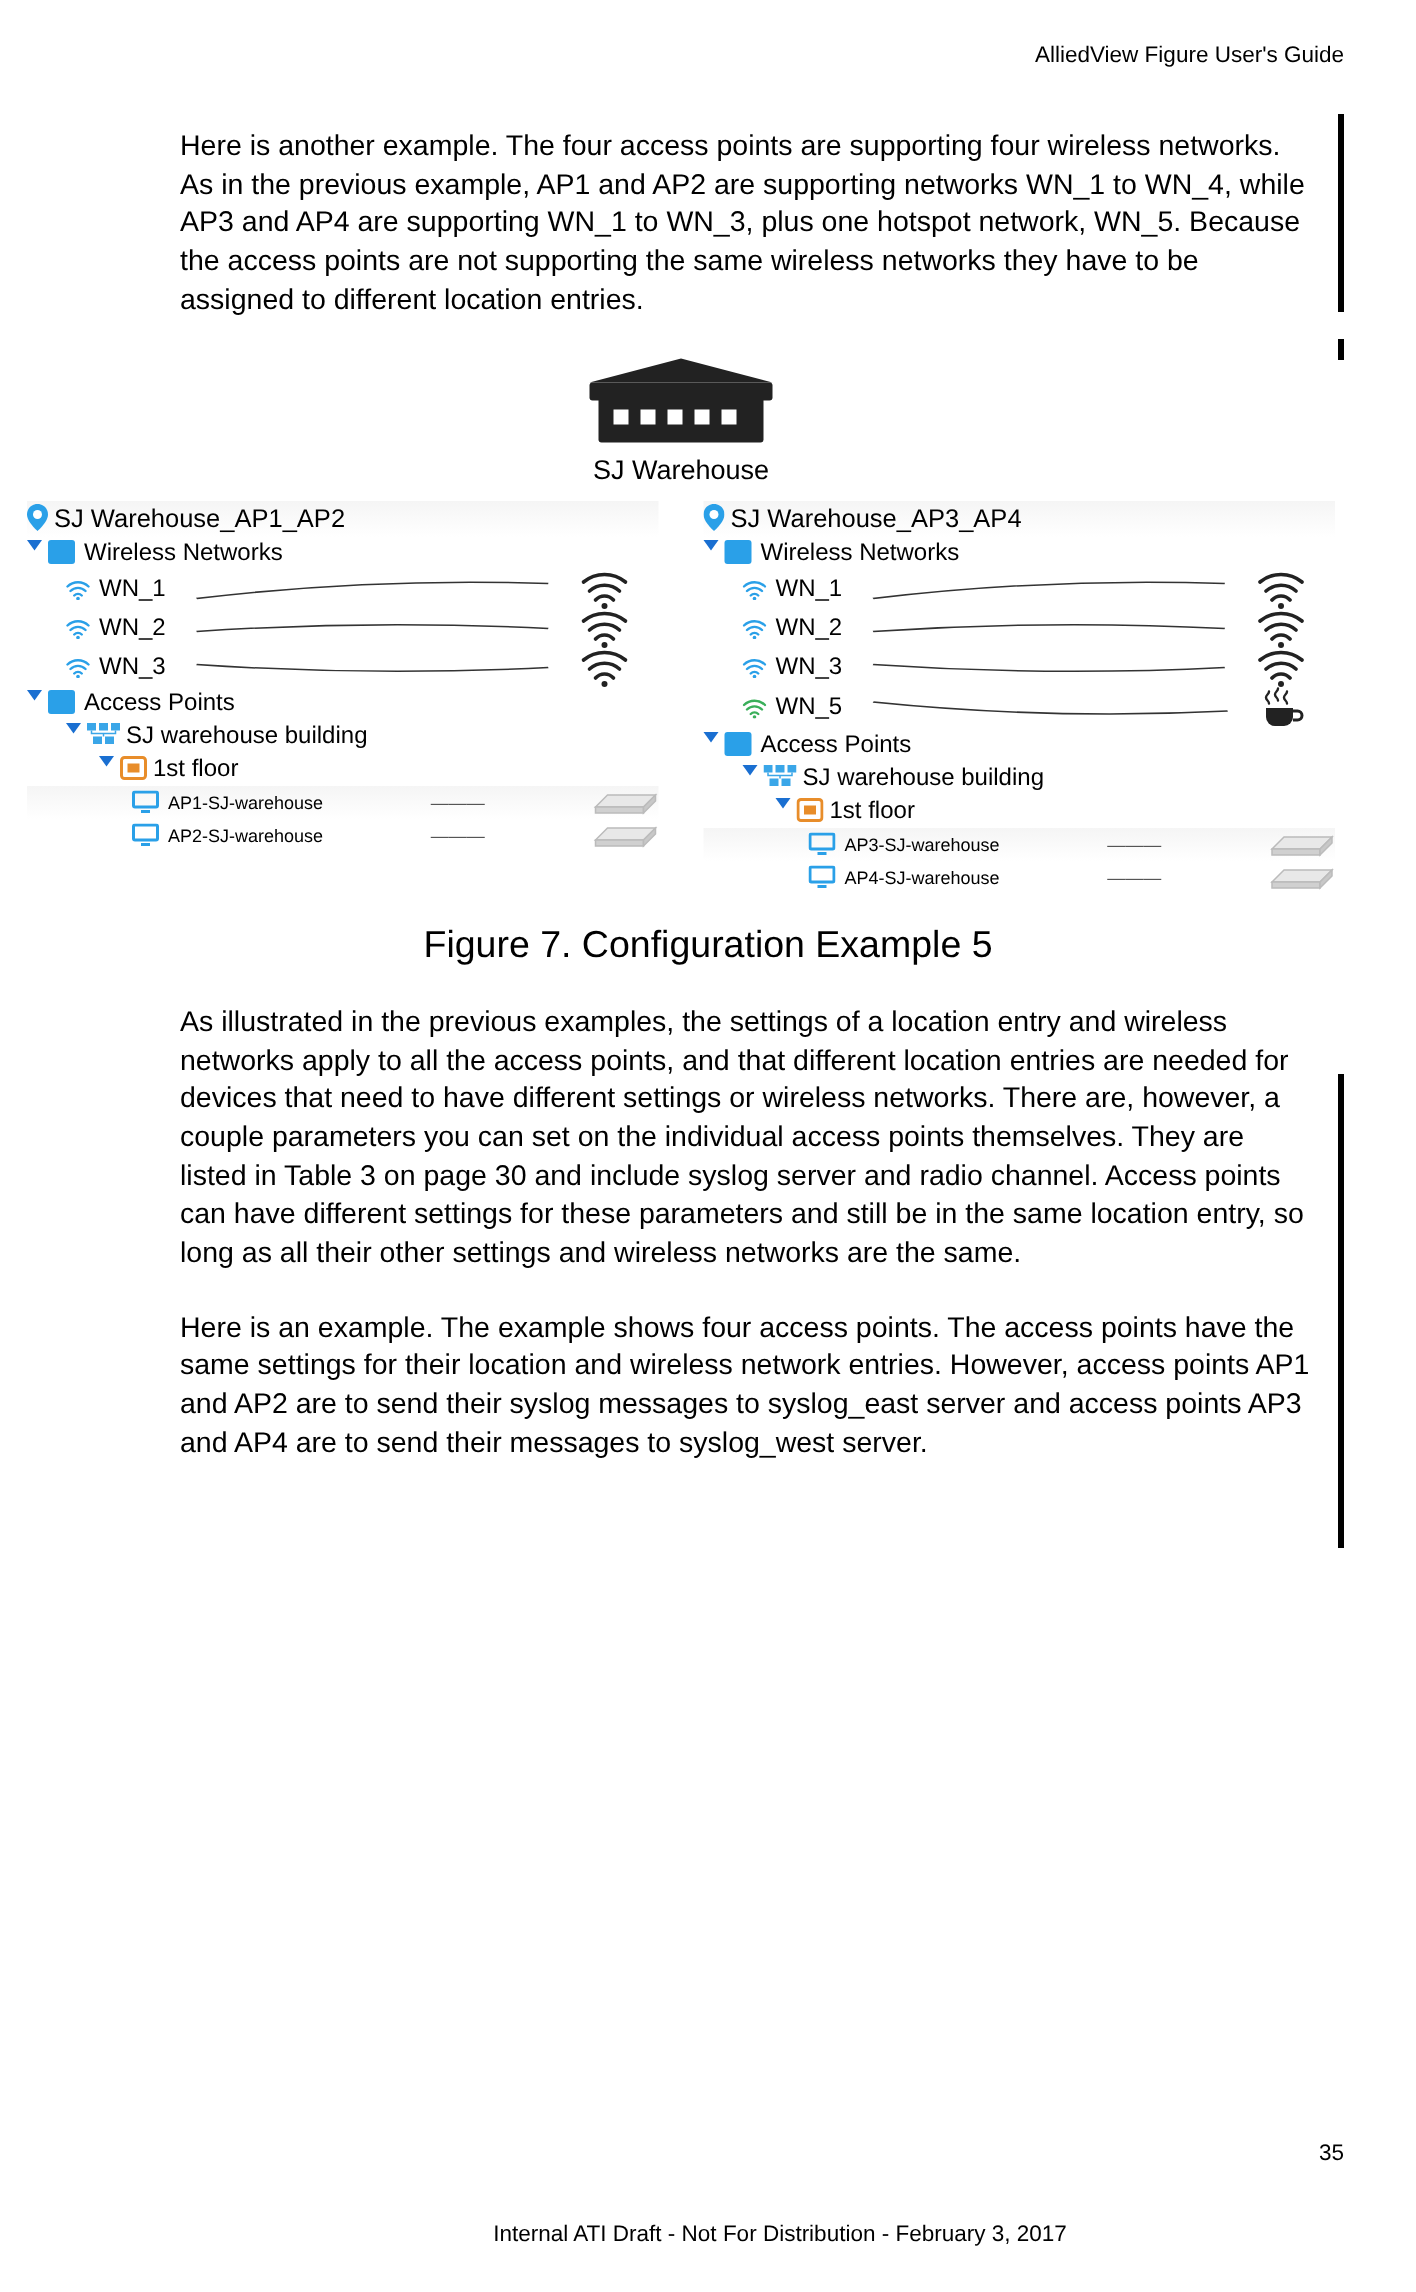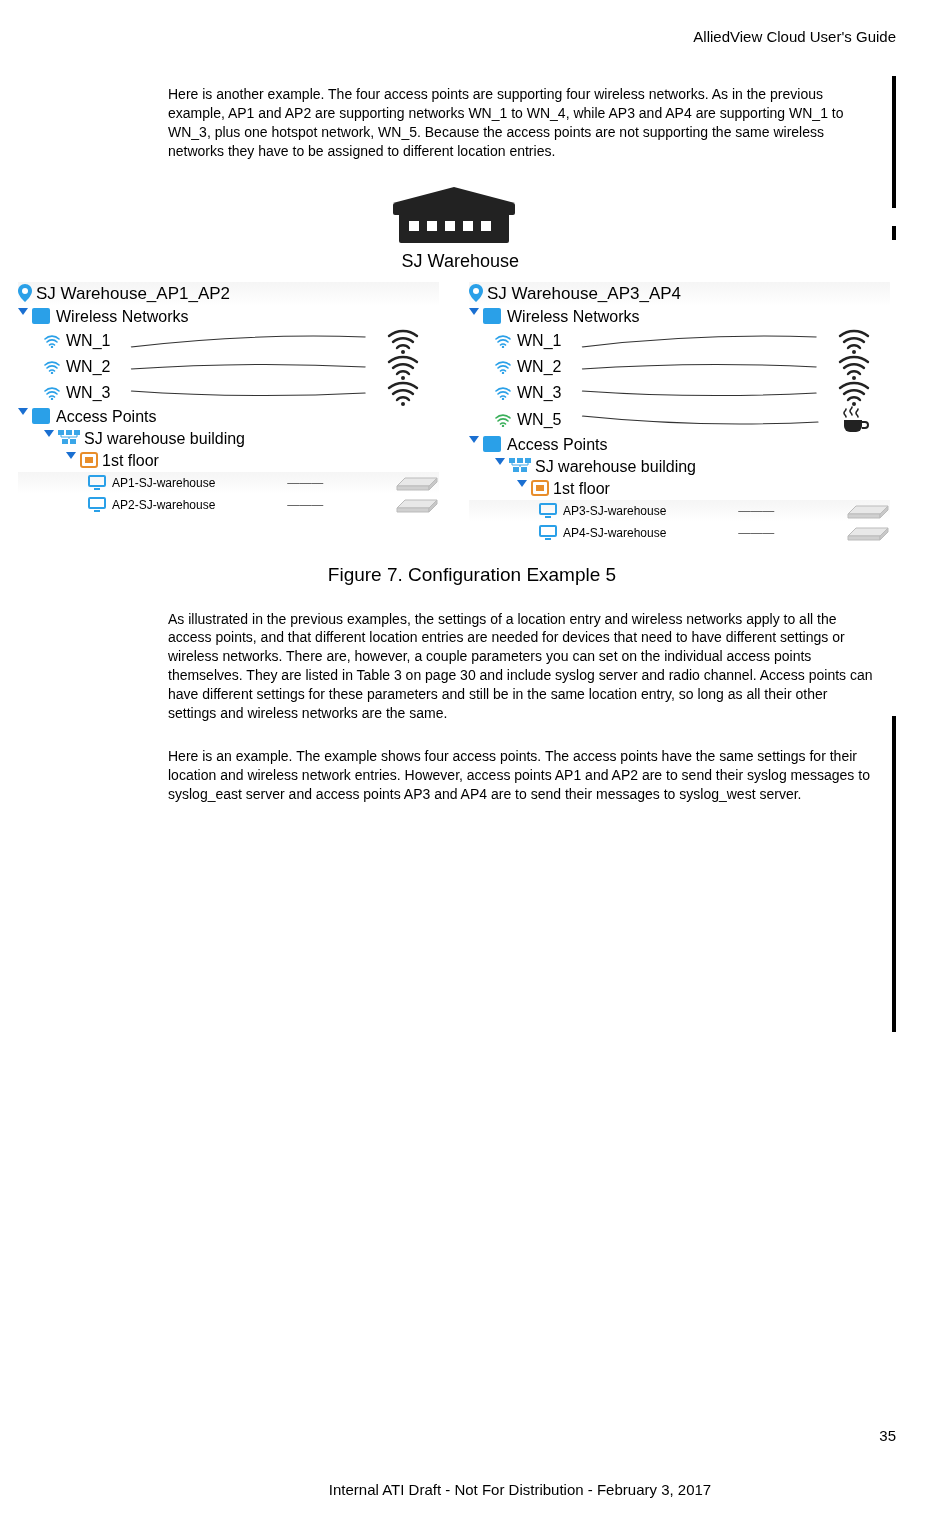--- a/index.html
+++ b/index.html
@@ -11,29 +11,29 @@
     color: #000;
     position: relative;
     padding: 28px 48px 80px 48px;
   }
   .header-title {
     text-align: right;
     font-size: 15px;
     margin-bottom: 40px;
   }
   .body-text {
-    font-size: 14px;
+    font-size: 19px;
     line-height: 1.35;
-    margin-left: 120px;
+    margin-left: 72px;
     margin-right: 20px;
     margin-bottom: 24px;
   }
   .figure-caption {
     text-align: center;
-    font-size: 19px;
+    font-size: 25px;
     margin: 20px 0 24px 0;
   }
   .page-number {
     position: absolute;
     bottom: 84px;
     right: 48px;
     font-size: 15px;
   }
   .footer-note {
     position: absolute;
@@ -61,21 +61,20 @@
     text-align: center;
     margin-bottom: 10px;
   }
   .building {
     display: inline-block;
   }
   .building svg { display:block; margin:0 auto 4px; }
   .building-label {
     font-size: 18px;
     font-family: Arial, sans-serif;
-    text-align: right;
   }
   .columns {
     display: flex;
     gap: 30px;
   }
   .col {
     flex: 1;
     position: relative;
     background: linear-gradient(to bottom, #fff 0%, #fff 100%);
   }
@@ -165,21 +164,21 @@
     background: linear-gradient(to bottom, #f5f5f5, #ffffff);
   }
 </style>
 </head>
 <body>
 
 <div class="change-bar" style="top:76px;height:132px;"></div>
 <div class="change-bar" style="top:226px;height:14px;"></div>
 <div class="change-bar" style="top:716px;height:316px;"></div>
 
-<div class="header-title">AlliedView Cloud User's Guide</div>
+<div class="header-title">AlliedView Figure User's Guide</div>
 
 <p class="body-text">Here is another example. The four access points are supporting four wireless networks. As in the previous example, AP1 and AP2 are supporting networks WN_1 to WN_4, while AP3 and AP4 are supporting WN_1 to WN_3, plus one hotspot network, WN_5. Because the access points are not supporting the same wireless networks they have to be assigned to different location entries.</p>
 
 <div class="diagram">
   <div class="building-wrap">
     <div class="building">
       <svg width="130" height="62" viewBox="0 0 130 62">
         <rect x="10" y="28" width="110" height="30" fill="#222" rx="2"></rect>
         <rect x="4" y="18" width="122" height="12" fill="#222" rx="2"></rect>
         <polygon points="65,2 126,18 4,18" fill="#222"></polygon>

